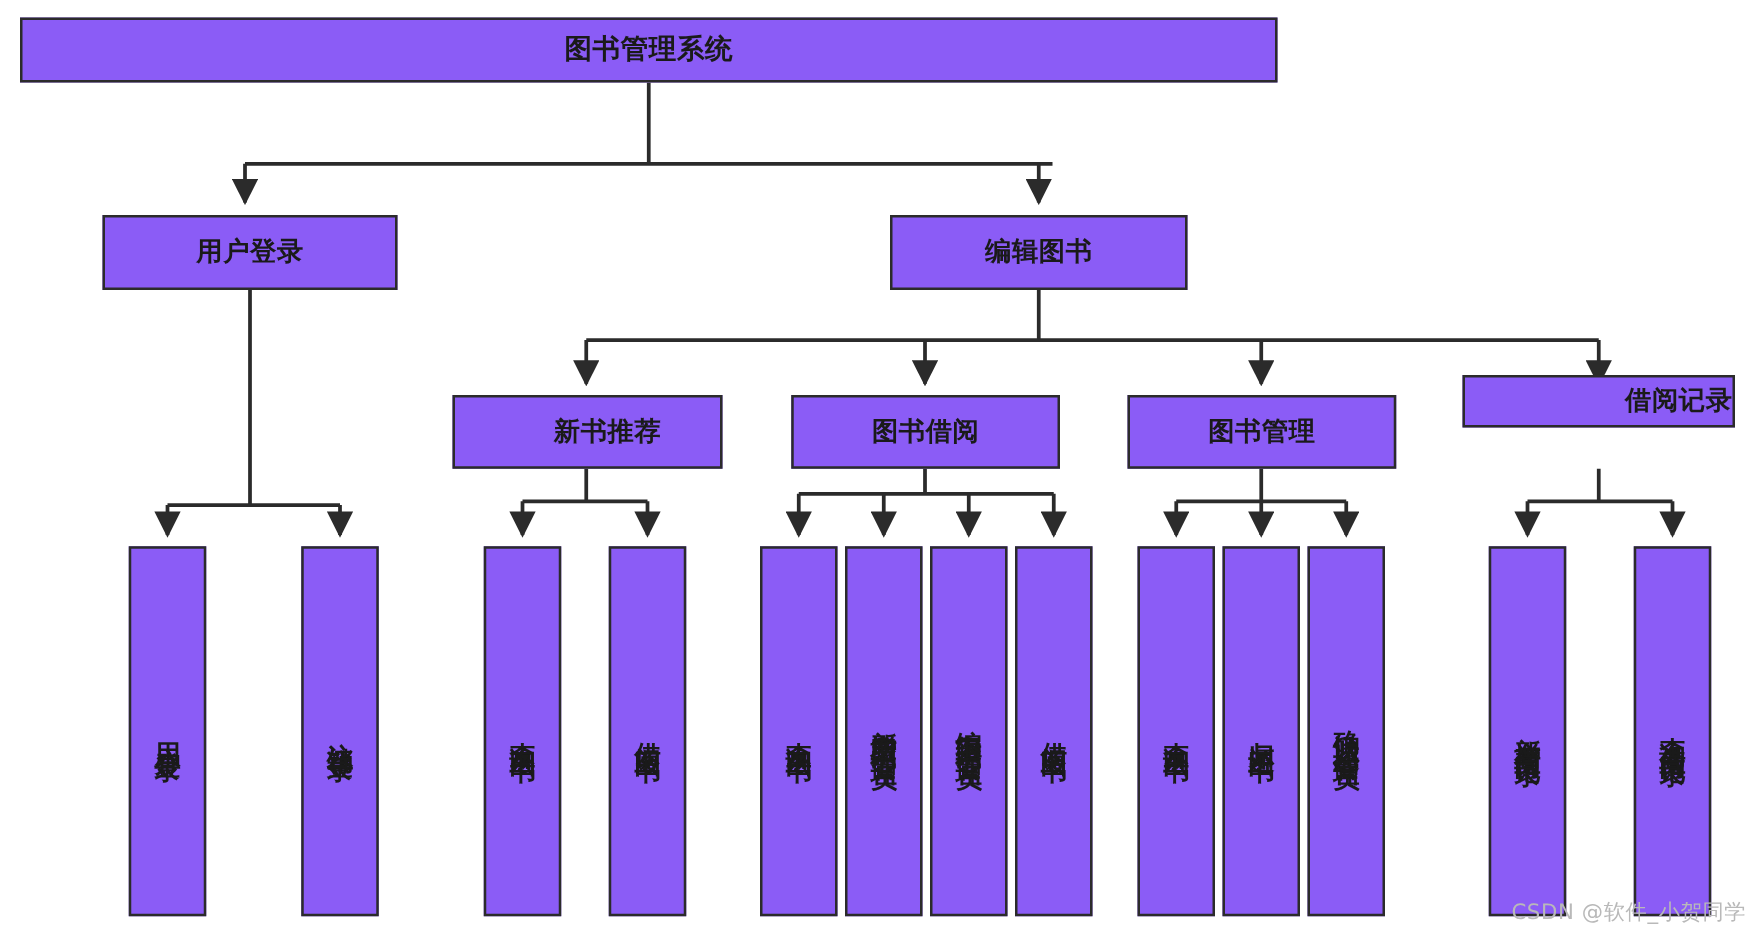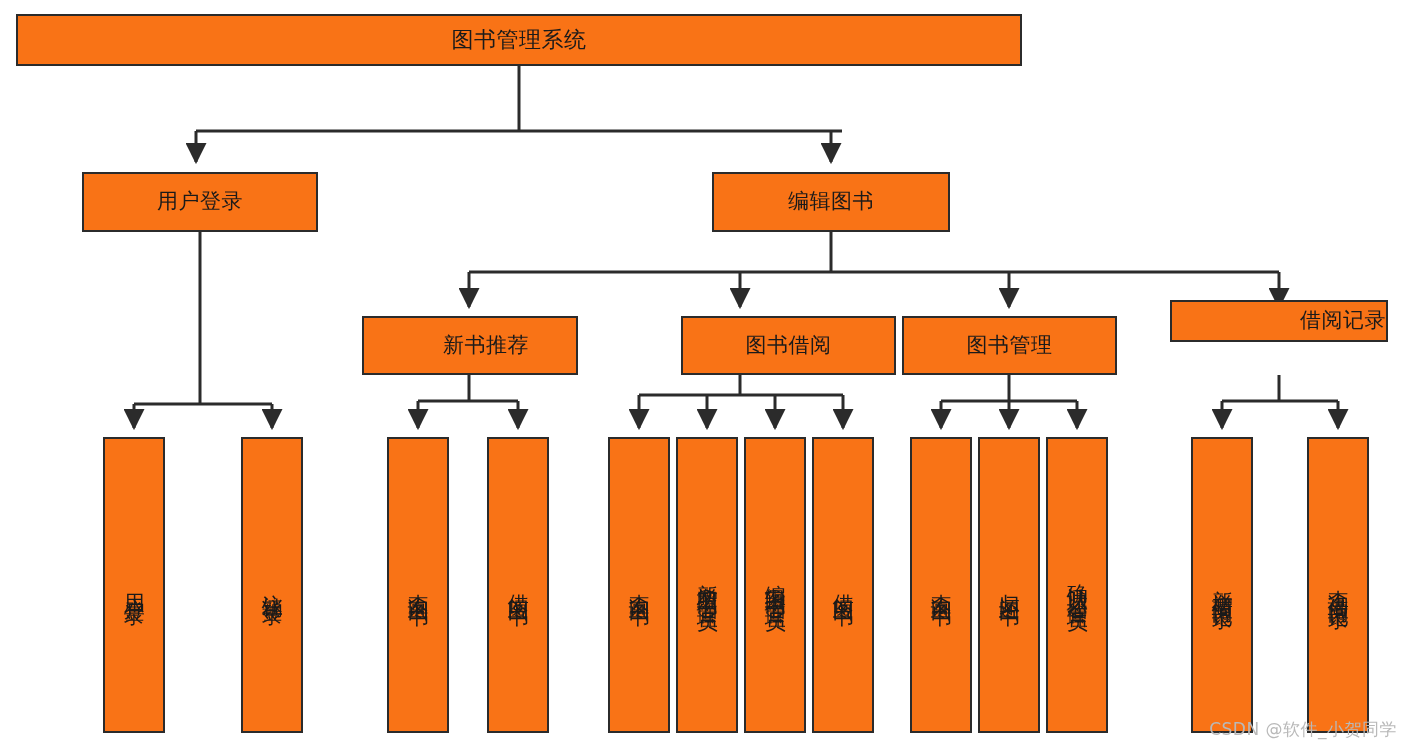--- a/index.html
+++ b/index.html
@@ -22,26 +22,27 @@
     position: absolute;
     left: 0;
     top: 0;
     width: 1405px;
     height: 747px;
   }
   .node {
     position: absolute;
     box-sizing: border-box;
     border: 2px solid #2b2b2b;
-    background: #f97316;
+    background: #8b5cf6;
     display: flex;
     align-items: center;
     justify-content: center;
     color: #1a1a1a;
     z-index: 2;
+    font-weight: bold;
   }
   .node.horiz {
     font-size: 21px;
     letter-spacing: 0.5px;
     line-height: 1.2;
   }
   .node.root {
     font-size: 22px;
   }
   .node.vert {
@@ -132,21 +133,21 @@
   <div class="node horiz" style="left:82px; top:172px; width:236px; height:60px;">
     <span class="label">用户登录</span>
   </div>
   <div class="node horiz" style="left:712px; top:172px; width:238px; height:60px;">
     <span class="label">编辑图书</span>
   </div>
 
   <div class="node horiz" style="left:362px; top:316px; width:216px; height:59px;padding-left:32px;">
     <span class="label">新书推荐</span>
   </div>
-  <div class="node horiz" style="left:633px; top:316px; width:215px; height:59px;margin-left:48px;">
+  <div class="node horiz" style="left:633px; top:316px; width:215px; height:59px;">
     <span class="label">图书借阅</span>
   </div>
   <div class="node horiz" style="left:902px; top:316px; width:215px; height:59px;">
     <span class="label">图书管理</span>
   </div>
   <div class="node horiz" style="left:1170px; top:300px; width:218px; height:42px;justify-content:flex-end;">
     <span class="label">借阅记录</span>
   </div>
 
   <div class="node vert" style="left:103px; top:437px; width:62px; height:296px;">

